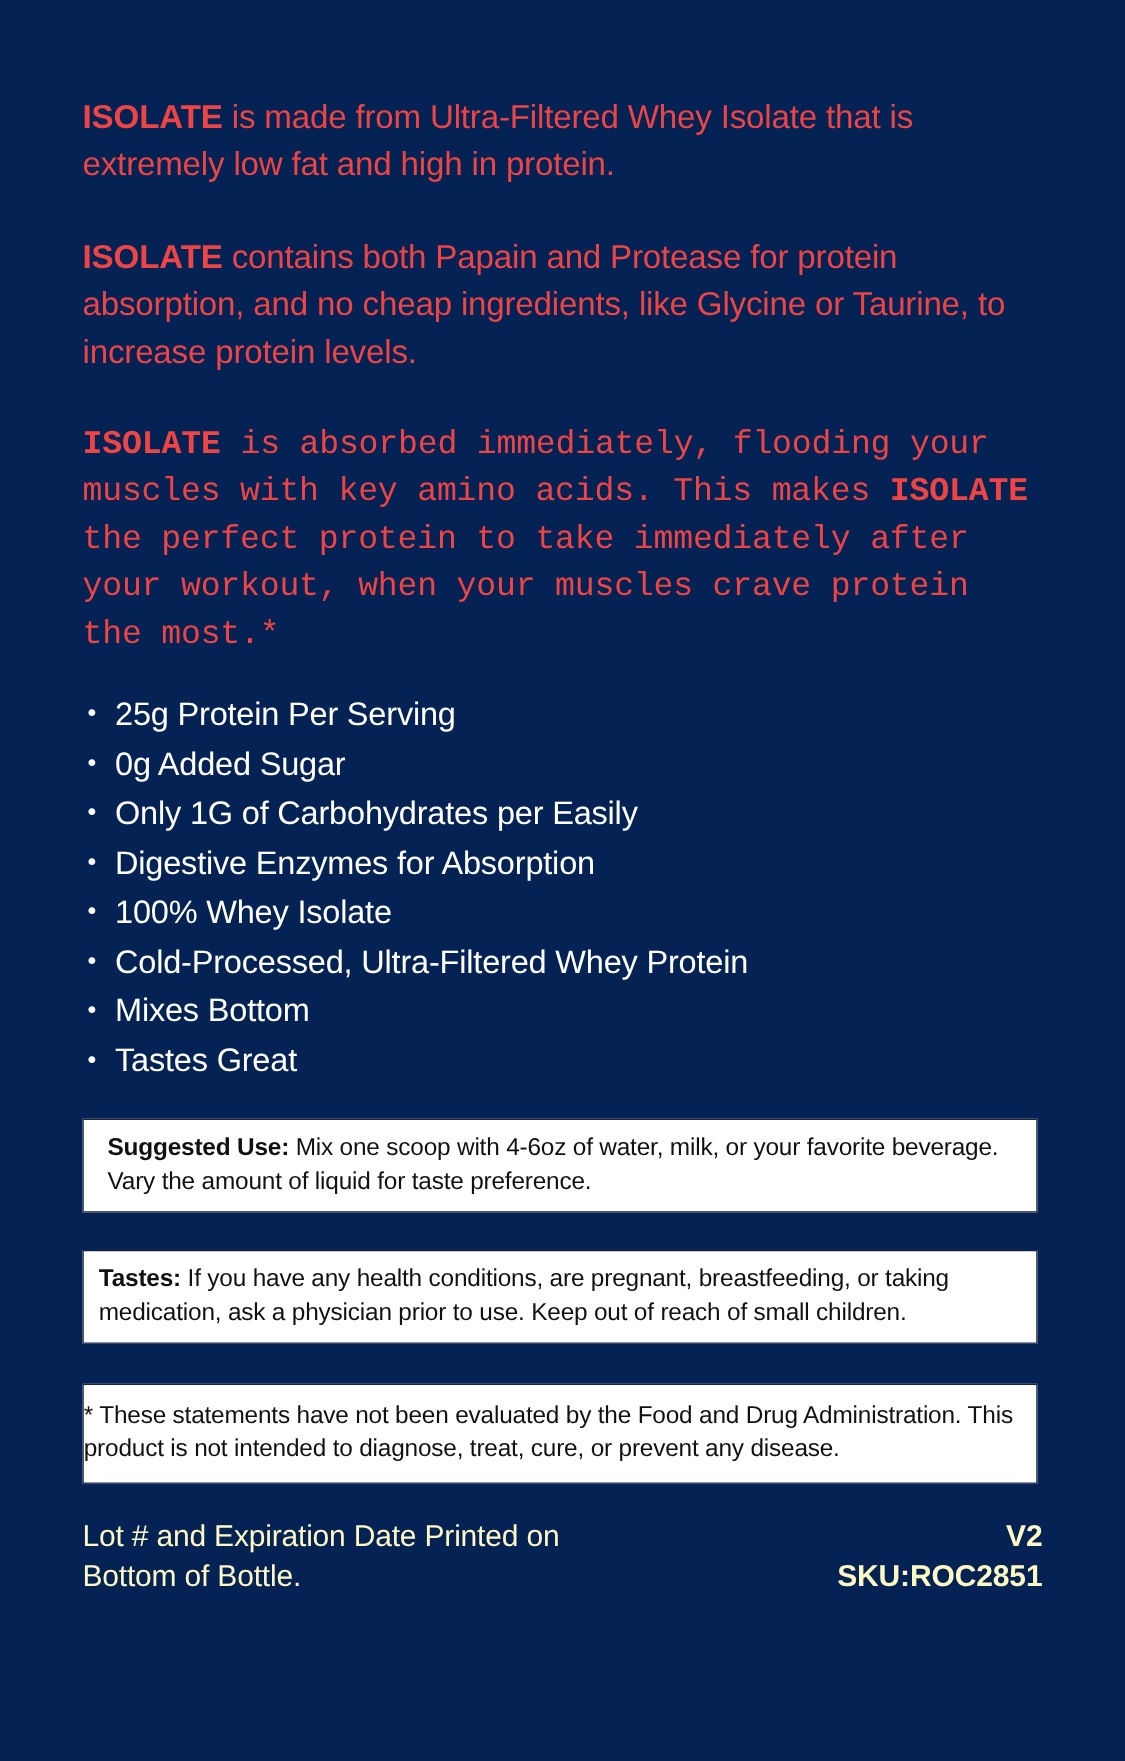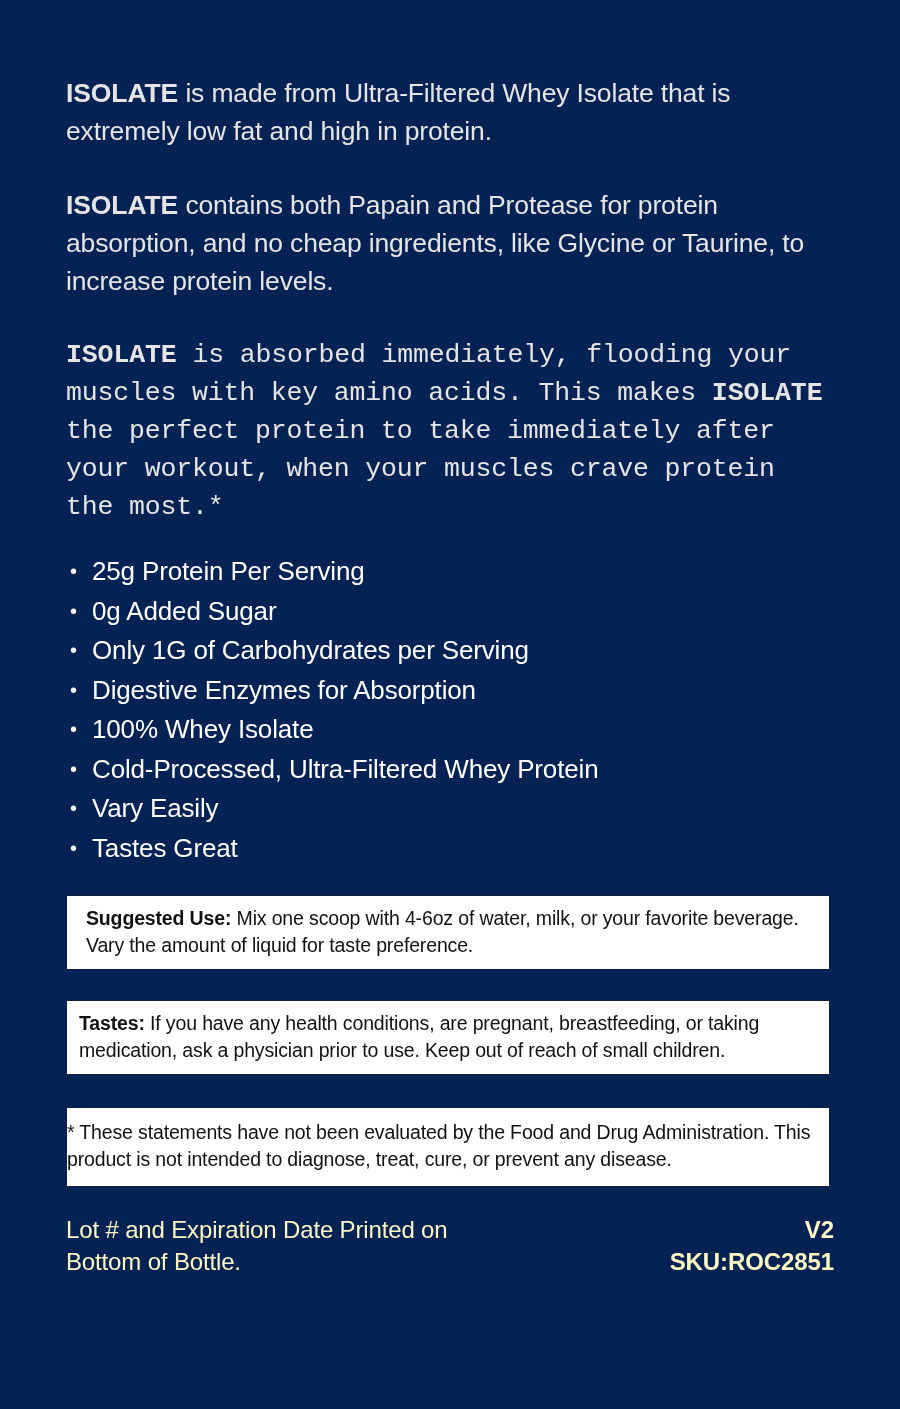--- a/index.html
+++ b/index.html
@@ -21,21 +21,21 @@
     height: 1409px;
     box-sizing: border-box;
     padding: 0 66px;
   }
 
   
   .body-copy {
     padding-top: 74px;
   }
   .para {
-    color: #e5e5e5;
+    color: #ef4444;
     font-size: 26.5px;
     line-height: 38px;
     letter-spacing: -0.15px;
     margin: 0 0 36px 0;
     max-width: 770px;
   }
   .para:last-child {
     margin-bottom: 0;
     font-family: Liberation Mono, monospace;
   }
@@ -128,25 +128,25 @@
 
     <p class="para"><span class="brand">ISOLATE</span><span> contains both Papain and Protease for protein absorption, and no cheap ingredients, like Glycine or Taurine, to increase protein levels.</span></p>
 
     <p class="para"><span class="brand">ISOLATE</span><span> is absorbed immediately, flooding your muscles with key amino acids. This makes </span><span class="brand">ISOLATE</span><span> the perfect protein to take immediately after your workout, when your muscles crave protein the most.*</span></p>
 
   </div>
 
   <ul class="feature-list">
     <li class="feature-item">25g Protein Per Serving</li>
     <li class="feature-item">0g Added Sugar</li>
-    <li class="feature-item">Only 1G of Carbohydrates per Serving</li>
+    <li class="feature-item">Only 1G of Carbohydrates per Easily</li>
     <li class="feature-item">Digestive Enzymes for Absorption</li>
     <li class="feature-item">100% Whey Isolate</li>
     <li class="feature-item">Cold-Processed, Ultra-Filtered Whey Protein</li>
-    <li class="feature-item">Vary Easily</li>
+    <li class="feature-item">Mixes Bottom</li>
     <li class="feature-item">Tastes Great</li>
   </ul>
 
   <div class="info-box box-suggested-use">
     <p class="info-box-text"><span class="info-label">Suggested Use:</span><span> Mix one scoop with 4-6oz of water, milk, or your favorite beverage. Vary the amount of liquid for taste preference.</span></p>
   </div>
 
   <div class="info-box box-warning">
     <p class="info-box-text"><span class="info-label">Tastes:</span><span> If you have any health conditions, are pregnant, breastfeeding, or taking medication, ask a physician prior to use. Keep out of reach of small children.</span></p>
   </div>

